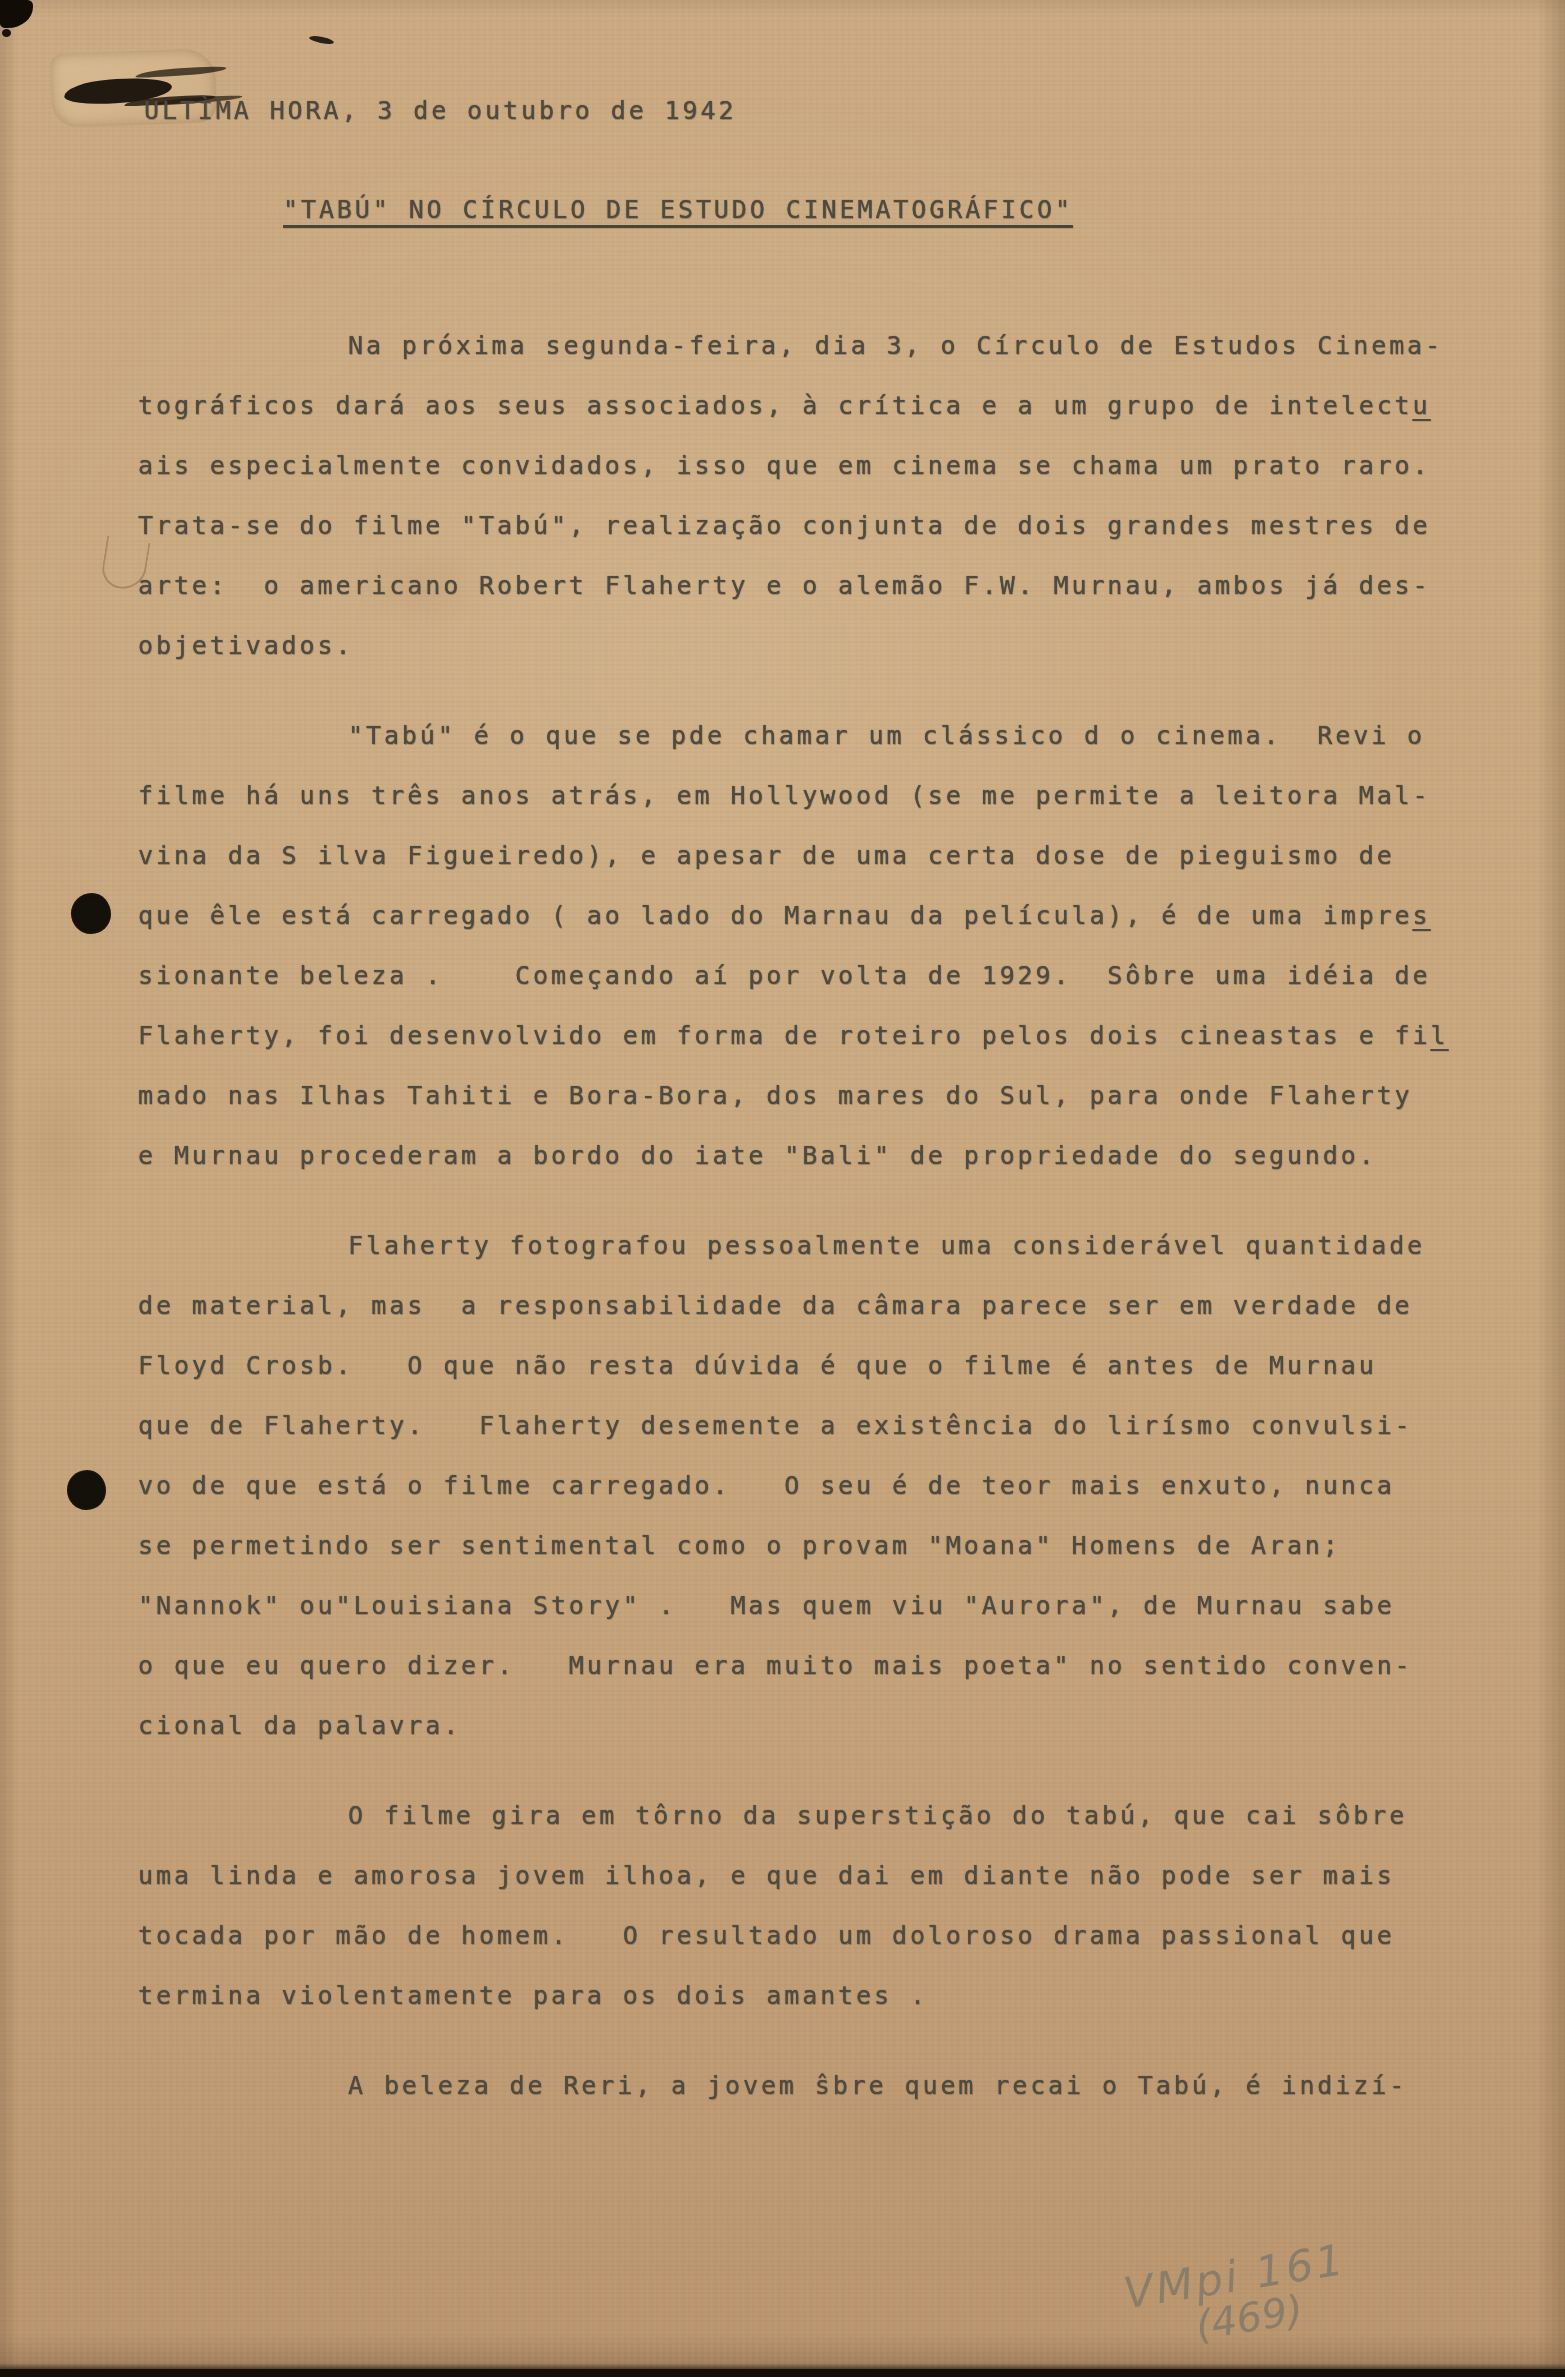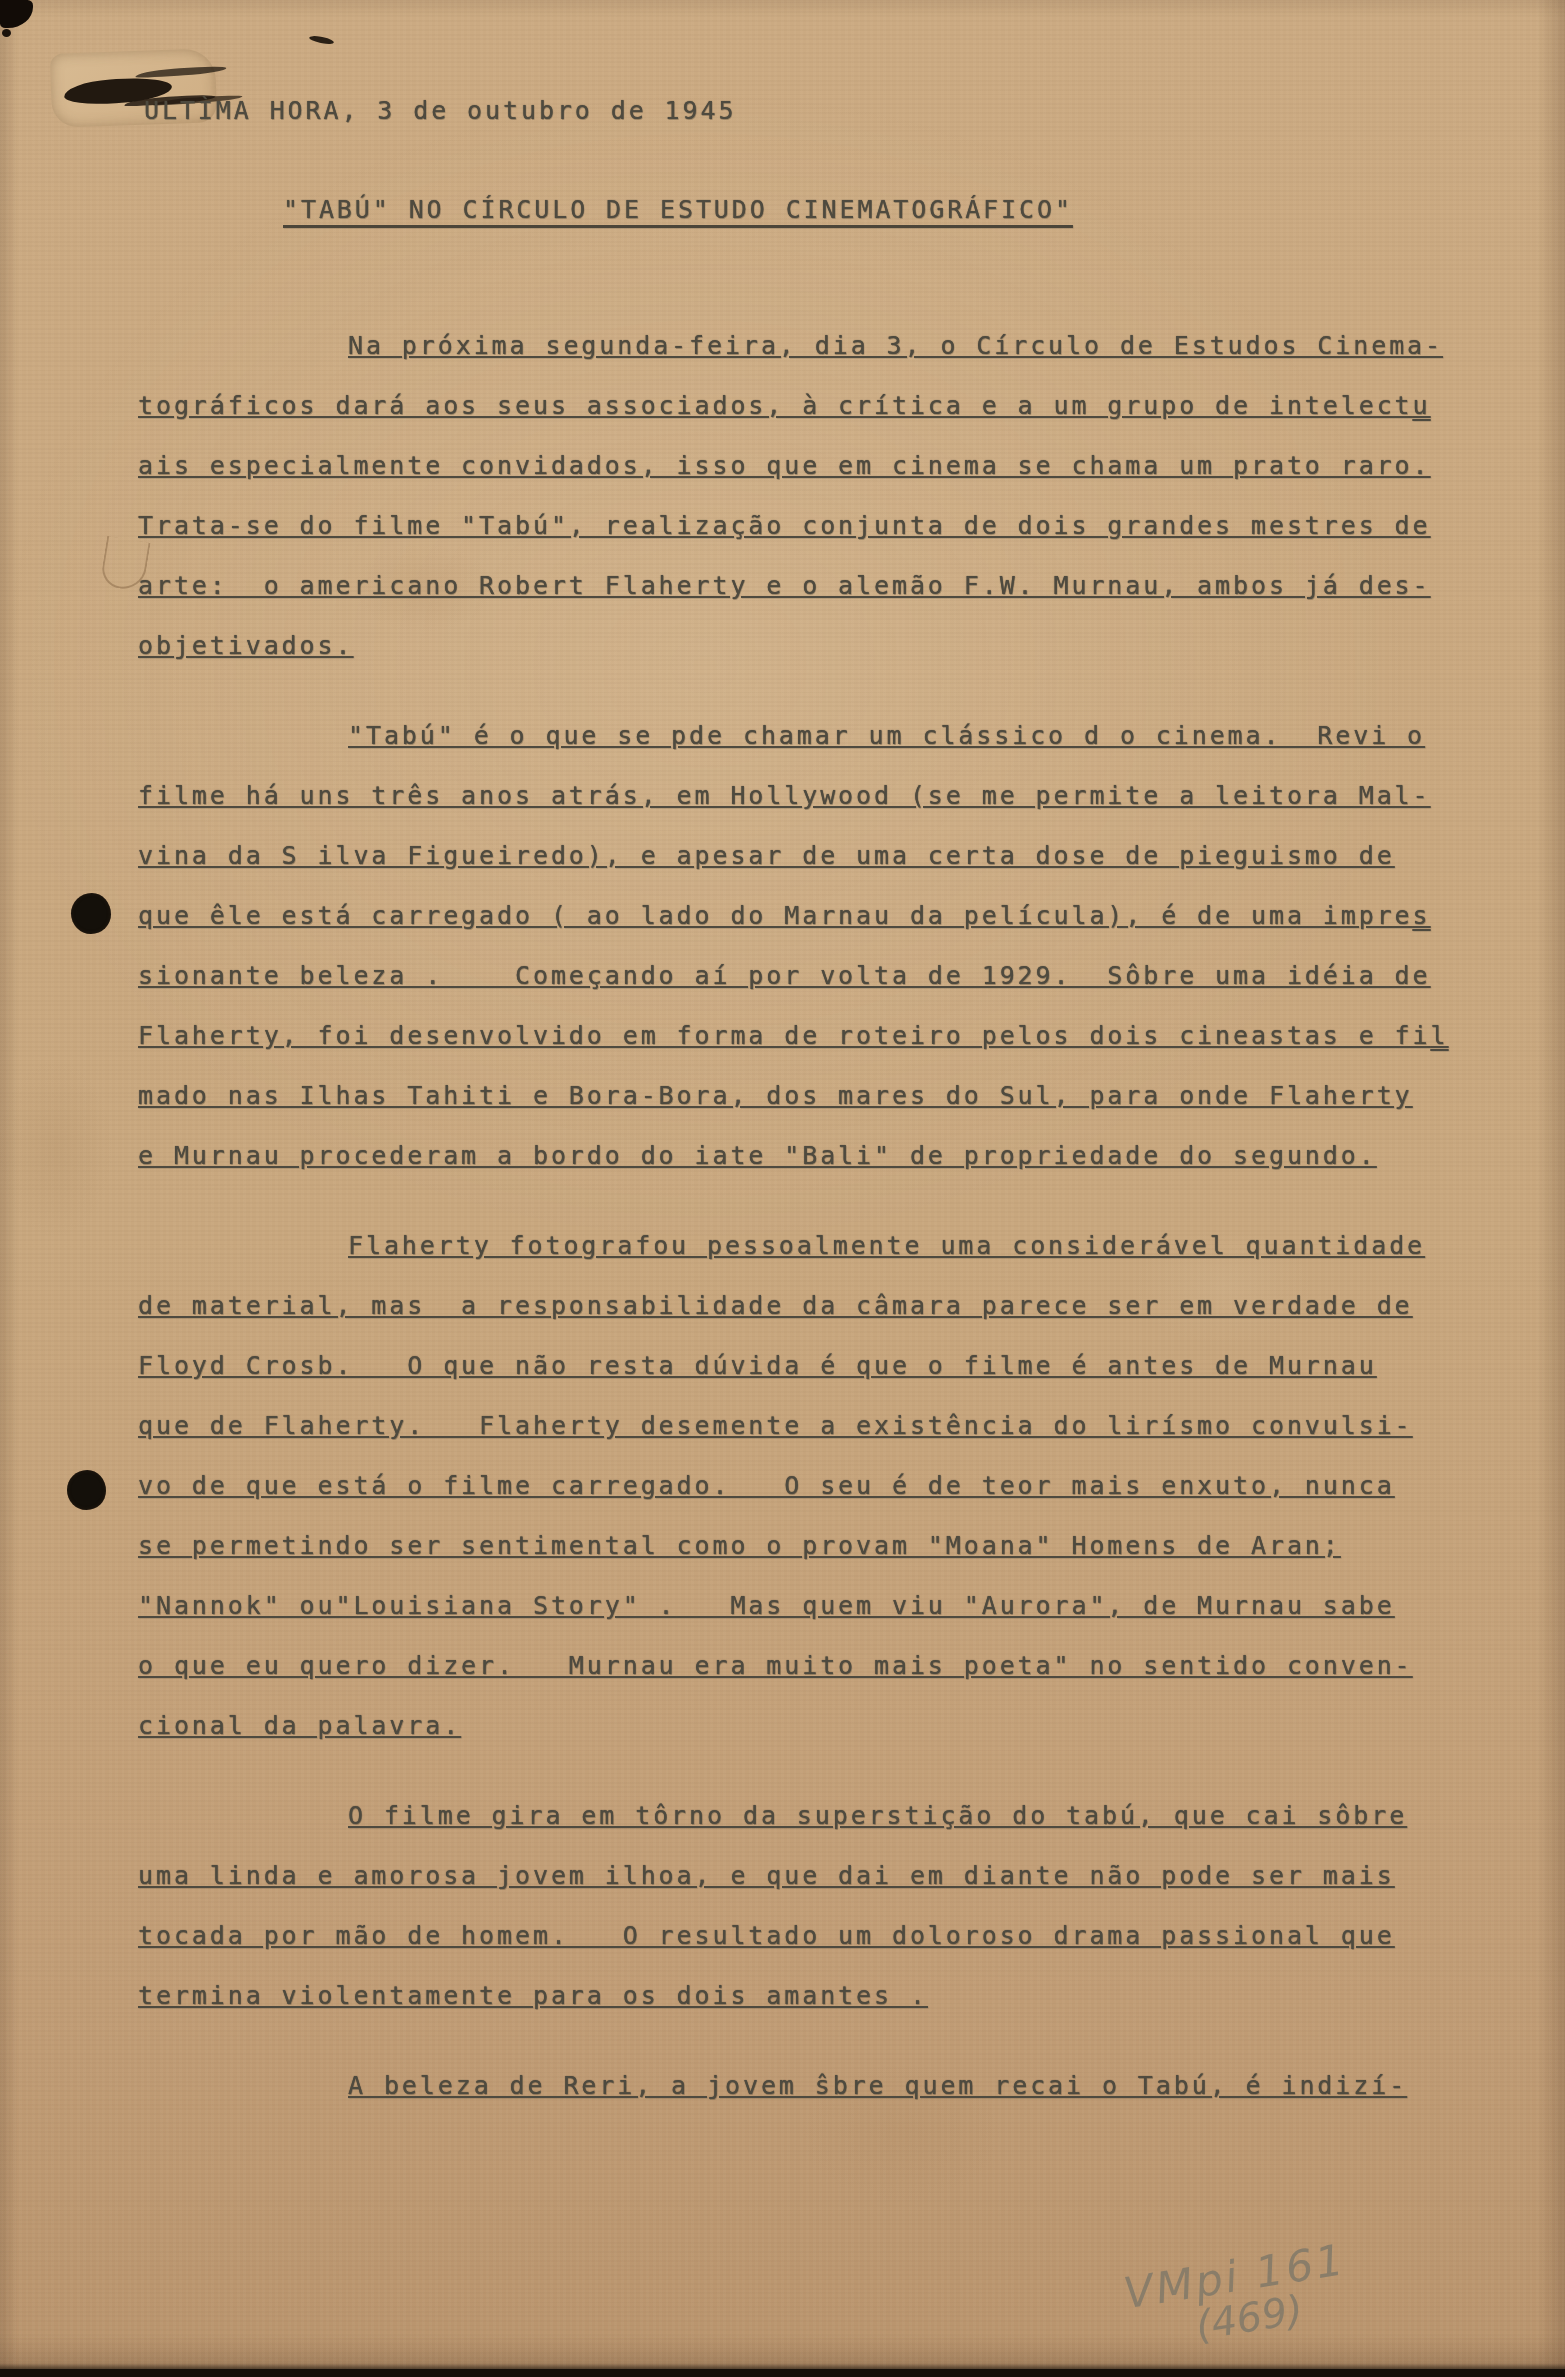--- a/index.html
+++ b/index.html
@@ -32,21 +32,21 @@
     font-size:25px;letter-spacing:2.9px;color:var(--ink);
     text-shadow:0 0 1.1px rgba(72,66,54,.9), 0.6px 0.6px 0 rgba(72,66,54,.3);
   }
   .header-line{position:absolute;left:144px;top:96px;white-space:pre;}
   .article-title{position:absolute;left:283px;top:195px;white-space:pre;}
   .article-title .ttl{
     text-decoration:underline;text-decoration-thickness:2.8px;text-underline-offset:7.4px;
     text-decoration-color:rgba(74,68,56,.85);
   }
   .body-text{position:absolute;left:138px;top:316px;white-space:pre;width:1379px;}
-  .line{line-height:60px;height:60px;text-decoration:underline;}
+  .line{line-height:60px;height:60px;}
   .ind{text-indent:210px;}
   .para + .para{margin-top:30px;}
   .ul{text-decoration:underline;text-decoration-thickness:2.3px;text-underline-offset:4.6px;}
   .note{
     position:absolute;left:1126px;top:2251px;transform:rotate(-9deg);
     font-family:"DejaVu Sans","Liberation Sans",sans-serif;font-style:italic;
     color:var(--pencil);opacity:.9;
   }
   .note-l1{font-size:43px;letter-spacing:2.8px;}
   .note-l2{font-size:40px;margin-left:66px;margin-top:-5.5px;}
@@ -83,21 +83,21 @@
 <body>
 
 <div class="texture"></div>
 
 <div class="tear"></div>
 <div class="staple"></div>
 <div class="corner-mark"></div>
 <div class="ink-fleck"></div>
 <div class="crease-mark"></div>
 
-<div class="tw header-line">ULTÌMA HORA, 3 de outubro de 1945</div>
+<div class="tw header-line">ULTÌMA HORA, 3 de outubro de 1942</div>
 
 <div class="tw article-title"><span class="ttl">"TABÚ" NO CÍRCULO DE ESTUDO CINEMATOGRÁFICO"</span></div>
 
 <div class="tw body-text"><div class="para"><div class="line ind">Na próxima segunda-feira, dia 3, o Círculo de Estudos Cinema-</div><div class="line">tográficos dará aos seus associados, à crítica e a um grupo de intelect<span class="ul">u</span></div><div class="line">ais especialmente convidados, isso que em cinema se chama um prato raro.</div><div class="line">Trata-se do filme "Tabú", realização conjunta de dois grandes mestres de</div><div class="line">arte:  o americano Robert Flaherty e o alemão F.W. Murnau, ambos já des-</div><div class="line">objetivados.</div></div><div class="para"><div class="line ind">"Tabú" é o que se pde chamar um clássico d o cinema.  Revi o</div><div class="line">filme há uns três anos atrás, em Hollywood (se me permite a leitora Mal-</div><div class="line">vina da S ilva Figueiredo), e apesar de uma certa dose de pieguismo de</div><div class="line">que êle está carregado ( ao lado do Marnau da película), é de uma impre<span class="ul">s</span></div><div class="line">sionante beleza .    Começando aí por volta de 1929.  Sôbre uma idéia de</div><div class="line">Flaherty, foi desenvolvido em forma de roteiro pelos dois cineastas e fi<span class="ul">l</span></div><div class="line">mado nas Ilhas Tahiti e Bora-Bora, dos mares do Sul, para onde Flaherty</div><div class="line">e Murnau procederam a bordo do iate "Bali" de propriedade do segundo.</div></div><div class="para"><div class="line ind">Flaherty fotografou pessoalmente uma considerável quantidade</div><div class="line">de material, mas  a responsabilidade da câmara parece ser em verdade de</div><div class="line">Floyd Crosb.   O que não resta dúvida é que o filme é antes de Murnau</div><div class="line">que de Flaherty.   Flaherty desemente a existência do lirísmo convulsi-</div><div class="line">vo de que está o filme carregado.   O seu é de teor mais enxuto, nunca</div><div class="line">se permetindo ser sentimental como o provam "Moana" Homens de Aran;</div><div class="line">"Nannok" ou"Louisiana Story" .   Mas quem viu "Aurora", de Murnau sabe</div><div class="line">o que eu quero dizer.   Murnau era muito mais poeta" no sentido conven-</div><div class="line">cional da palavra.</div></div><div class="para"><div class="line ind">O filme gira em tôrno da superstição do tabú, que cai sôbre</div><div class="line">uma linda e amorosa jovem ilhoa, e que dai em diante não pode ser mais</div><div class="line">tocada por mão de homem.   O resultado um doloroso drama passional que</div><div class="line">termina violentamente para os dois amantes .</div></div><div class="para"><div class="line ind">A beleza de Reri, a jovem ŝbre quem recai o Tabú, é indizí-</div></div></div>
 
 <div class="note">
   <div class="note-l1">VMpi 161</div>
   <div class="note-l2">(469)</div>
 </div>
 

